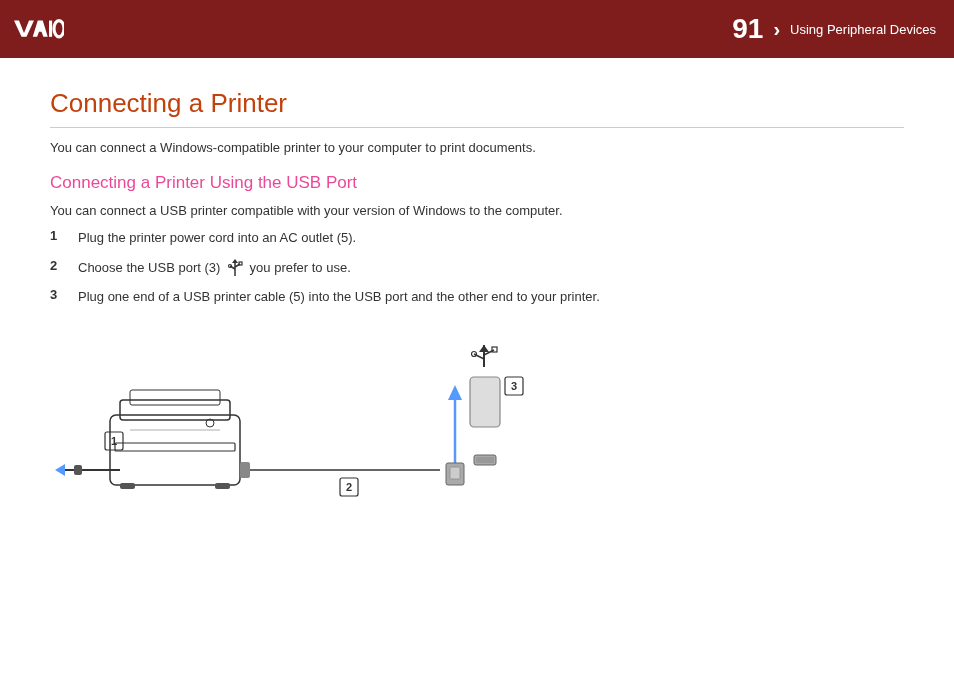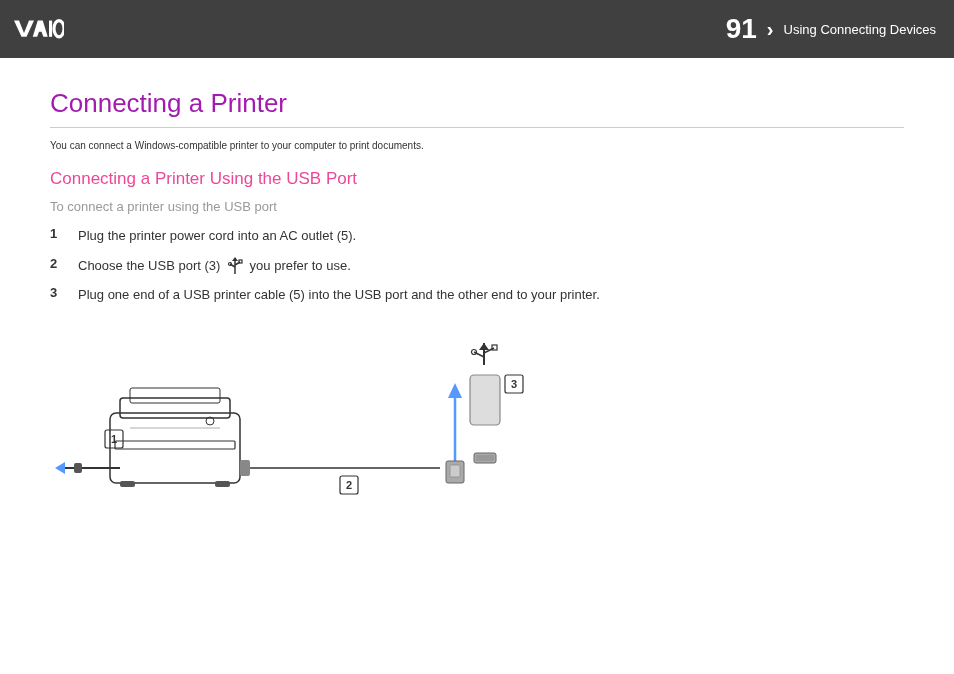--- a/index.html
+++ b/index.html
@@ -8,21 +8,21 @@
       height: 674px;
       font-family: Arial, Helvetica, sans-serif;
       background: #ffffff;
       overflow: hidden;
     }
 
     
     .header {
       width: 100%;
       height: 58px;
-      background: #404040;
+      background: #7f1d1d;
       display: flex;
       align-items: center;
       justify-content: space-between;
       padding: 0 18px 0 14px;
     }
 
     .vaio-logo {
       display: flex;
       align-items: center;
     }
@@ -57,28 +57,28 @@
     }
 
     
     .content {
       padding: 30px 50px 30px 50px;
     }
 
     .main-title {
       font-size: 26px;
       font-weight: normal;
-      color: #a21caf;
+      color: #c2410c;
       margin-bottom: 12px;
       border-bottom: 1px solid #cccccc;
       padding-bottom: 8px;
     }
 
     .intro-text {
-      font-size: 10px;
+      font-size: 13px;
       color: #333333;
       margin-bottom: 18px;
     }
 
     .section-title {
       font-size: 17px;
       color: #ec4899;
       font-weight: normal;
       margin-bottom: 10px;
     }
@@ -153,34 +153,34 @@
       <rect x="39" y="14" width="7" height="3" fill="white"></rect>
 
       <rect x="56" y="4" width="5" height="26" fill="white"></rect>
 
       <ellipse cx="72" cy="17" rx="8" ry="13" fill="none" stroke="white" stroke-width="5"></ellipse>
     </svg>
   </div>
   <div class="header-right">
     <span class="page-number">91</span>
     <span class="header-arrow">›</span>
-    <span class="header-title">Using Connecting Devices</span>
+    <span class="header-title">Using Peripheral Devices</span>
   </div>
 </div>
 
 <div class="content">
 
   <h1 class="main-title">Connecting a Printer</h1>
 
   <p class="intro-text">You can connect a Windows-compatible printer to your computer to print documents.</p>
 
   <h2 class="section-title">Connecting a Printer Using the USB Port</h2>
 
-
-  <p class="sub-title">To connect a printer using the USB port</p>
+  <p class="section-intro">You can connect a USB printer compatible with your version of Windows to the computer.</p>
+
 
   <ol class="steps">
     <li class="step-item">
       <span class="step-number">1</span>
       <span class="step-text">Plug the printer power cord into an AC outlet (5).</span>
     </li>
     <li class="step-item">
       <span class="step-number">2</span>
       <span class="step-text">
         Choose the USB port (3)

